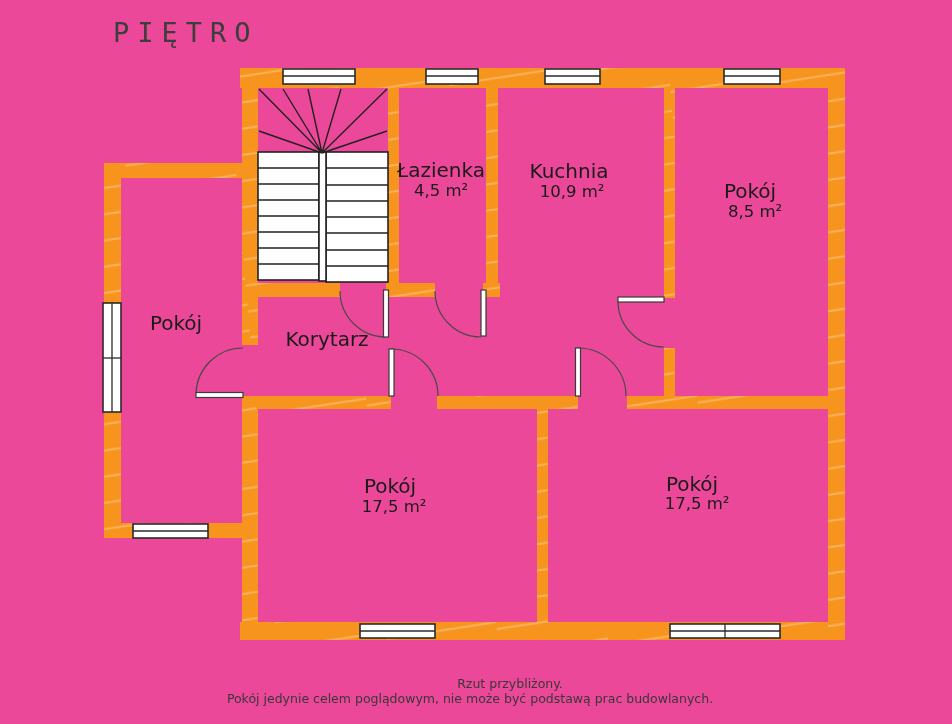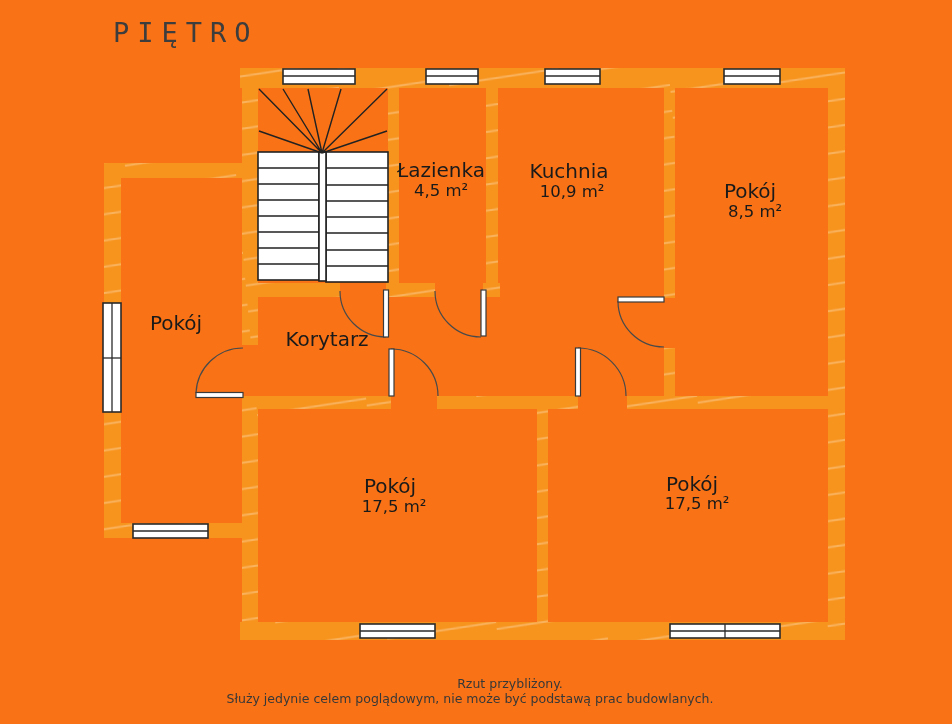--- a/index.html
+++ b/index.html
@@ -1,16 +1,16 @@
 <!DOCTYPE html>
 <html style="--wall-orange: #F7941E; --line-dark: #2a2a2a; --text-black: #1a1a1a; --footer-gray: #383838;"><head>
 <meta charset="utf-8">
 <style>
   html,body{margin:0;padding:0;background:#ffffff;}
-  .page{position:relative;width:952px;height:724px;background:#f97316;overflow:hidden;
+  .page{position:relative;width:952px;height:724px;background:#ec4899;overflow:hidden;
         font-family:"DejaVu Sans", "Liberation Sans", sans-serif;}
   .floor-title{position:absolute;left:113px;top:17px;
         font-family:"DejaVu Sans Mono","Liberation Mono",monospace;
         font-size:27px;font-weight:normal;letter-spacing:8px;color:#3d3d3d;}
   .footer-line{position:absolute;transform:translateX(-50%);white-space:nowrap;
         font-size:12.5px;color:var(--footer-gray,#333);margin-top:20px;}
   .footer-1{left:510px;top:656px;}
   .footer-2{left:470px;top:671px;}
   svg{position:absolute;left:0;top:0;}
   .wall{fill:url(#walltex);}
@@ -136,14 +136,14 @@
 
       <text class="room-name" x="390" y="493">Pokój</text>
       <text class="room-area" x="394" y="512">17,5 m²</text>
 
       <text class="room-name" x="692" y="491">Pokój</text>
       <text class="room-area" x="697" y="509">17,5 m²</text>
     </g>
   </svg>
 
   <div class="footer-line footer-1">Rzut przybliżony.</div>
-  <div class="footer-line footer-2">Służy jedynie celem poglądowym, nie może być podstawą prac budowlanych.</div>
+  <div class="footer-line footer-2">Pokój jedynie celem poglądowym, nie może być podstawą prac budowlanych.</div>
 </div>
 
 </body></html>

